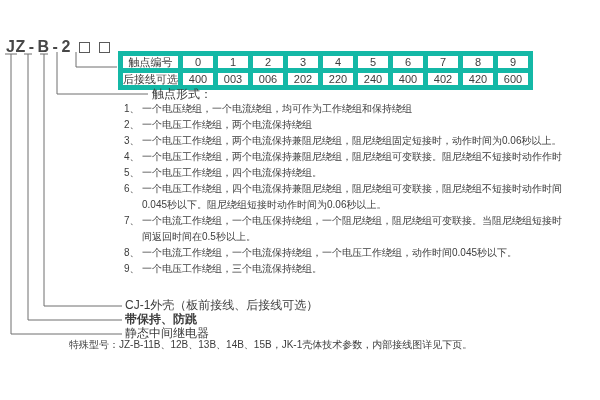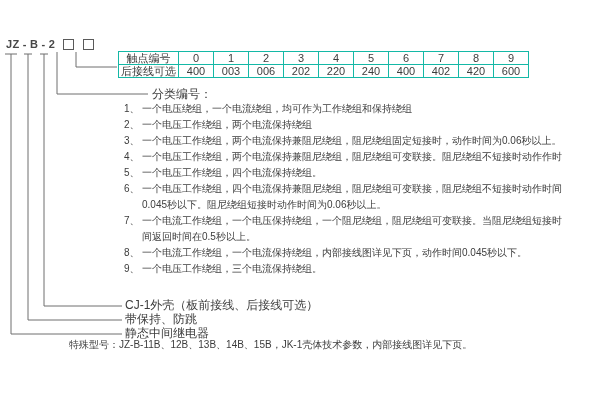--- a/index.html
+++ b/index.html
@@ -8,44 +8,44 @@
     position:relative;
     background:#ffffff;
     font-family:"Liberation Sans","DejaVu Sans",sans-serif;
     color:#3c3c3c;
     overflow:hidden;
   }
   .abs { position:absolute; }
 
   
   .model { left:6px; top:38px; display:flex; align-items:center; gap:3px;
-           font-size:11px; font-weight:700; color:#474747; letter-spacing:0.5px; }
+           font-size:16px; font-weight:700; color:#474747; letter-spacing:0.5px; }
   .mbox { width:11px; height:11px; border:1.5px solid #5a5a5a; background:#fff; display:inline-block; }
   .mbox.b1 { margin-left:5px; }
   .mbox.b2 { margin-left:6px; }
 
   
   svg.leaders { left:0; top:0; pointer-events:none; }
 
   
   table.contact { left:118px; top:51px; border-collapse:collapse; font-size:11px; color:#3c3c3c; table-layout:fixed; }
-  table.contact td { border:1px solid #14b8a6; text-align:center; height:13px; line-height:12px; padding:0; overflow:hidden; }
+  table.contact td { border:5px solid #14b8a6; text-align:center; height:13px; line-height:12px; padding:0; overflow:hidden; }
   td.hdr { width:60px; }
   td.val { width:35px; }
 
   
   .cls-title { left:152px; top:87px; font-size:12px; line-height:14px; white-space:nowrap; }
   .cls-list  { left:124px; top:101px; width:478px; font-size:10px; }
   .li { height:16px; line-height:16px; white-space:nowrap; }
   .li .num { display:inline-block; width:18px; }
   .li.cont { padding-left:18px; }
 
   .leader-label { font-size:12px; line-height:13px; white-space:nowrap; }
   .ll-case   { left:125px; top:299px; }
-  .ll-retain { left:125px; top:313px; }
+  .ll-retain { left:125px; top:313px;font-weight:bold; }
   .ll-relay  { left:125px; top:327px; }
 
   .footer { left:29px; top:338px; font-size:10px; white-space:nowrap;margin-left:40px; }
 </style>
 </head>
 <body>
 
 <div style="position:relative;width:600px;height:400px;">
 
   <svg class="abs leaders" width="600" height="400" viewBox="0 0 600 400">
@@ -97,21 +97,21 @@
       <td class="val">220</td>
       <td class="val">240</td>
       <td class="val">400</td>
       <td class="val">402</td>
       <td class="val">420</td>
       <td class="val">600</td>
     </tr>
   </tbody>
     </table>
 
-  <div class="abs cls-title">分类编号：</div>
+  <div class="abs cls-title">触点形式：</div>
 
   <div class="abs cls-list">
     <div class="li">
       <span class="num">1、</span><span>一个电压绕组，一个电流绕组，均可作为工作绕组和保持绕组</span>
     </div>
     <div class="li">
       <span class="num">2、</span><span>一个电压工作绕组，两个电流保持绕组</span>
     </div>
     <div class="li">
       <span class="num">3、</span><span>一个电压工作绕组，两个电流保持兼阻尼绕组，阻尼绕组固定短接时，动作时间为0.06秒以上。</span>
@@ -128,21 +128,21 @@
     <div class="li cont">
       <span>0.045秒以下。阻尼绕组短接时动作时间为0.06秒以上。</span>
     </div>
     <div class="li">
       <span class="num">7、</span><span>一个电流工作绕组，一个电压保持绕组，一个阻尼绕组，阻尼绕组可变联接。当阻尼绕组短接时</span>
     </div>
     <div class="li cont">
       <span>间返回时间在0.5秒以上。</span>
     </div>
     <div class="li">
-      <span class="num">8、</span><span>一个电流工作绕组，一个电流保持绕组，内部接线图详见下页，动作时间0.045秒以下。</span>
+      <span class="num">8、</span><span>一个电流工作绕组，一个电流保持绕组，一个电压工作绕组，动作时间0.045秒以下。</span>
     </div>
     <div class="li">
       <span class="num">9、</span><span>一个电压工作绕组，三个电流保持绕组。</span>
     </div>
   </div>
 
   <div class="abs leader-label ll-case">CJ-1外壳（板前接线、后接线可选）</div>
   <div class="abs leader-label ll-retain">带保持、防跳</div>
   <div class="abs leader-label ll-relay">静态中间继电器</div>
 

